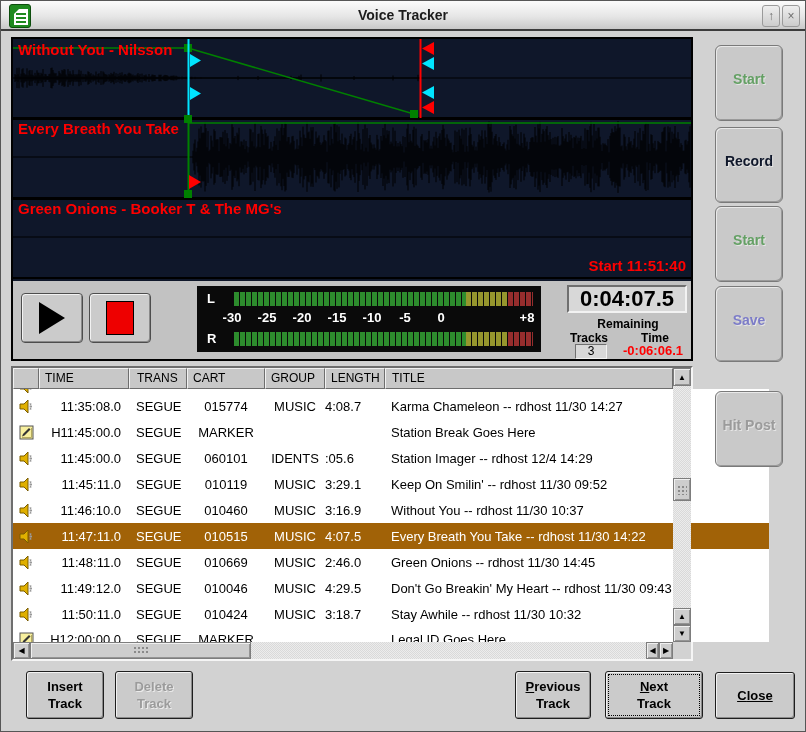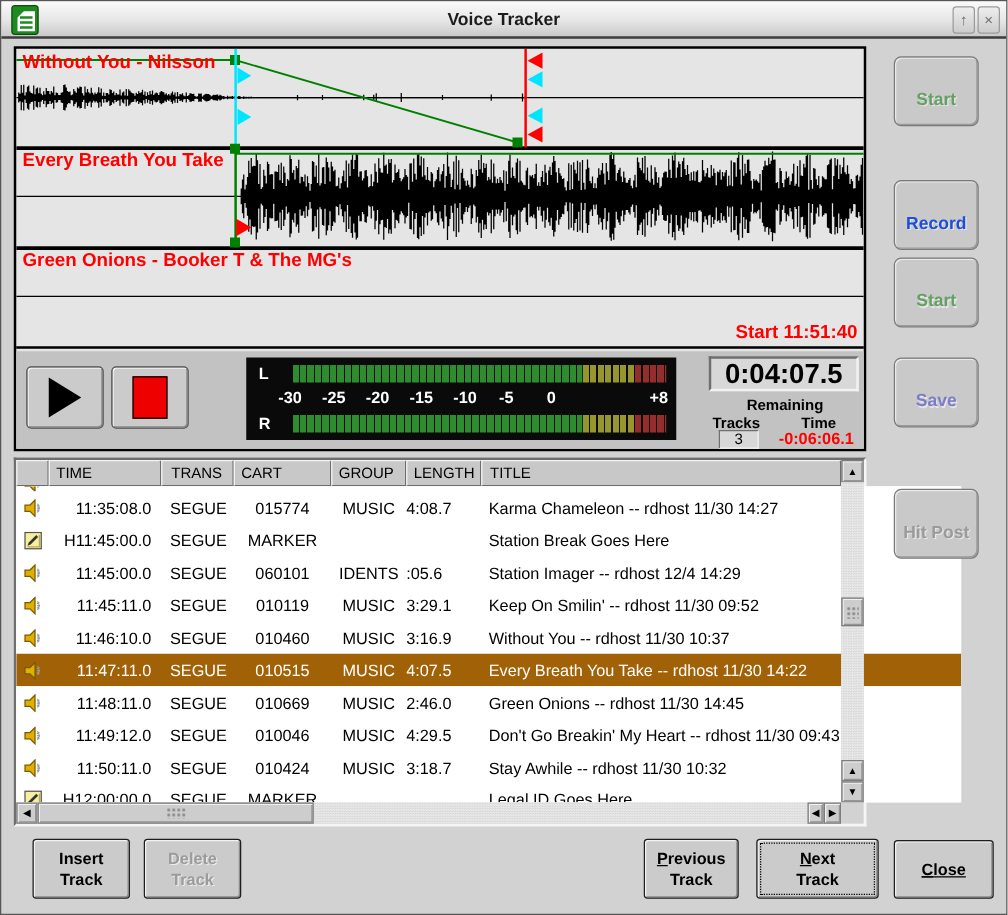--- a/index.html
+++ b/index.html
@@ -15,21 +15,21 @@
   #app-icon { position:absolute; left:8px; top:3px; width:22px; height:24px; background:#1f8a1f; border-radius:3px; border:1px solid #0d4d0d; }
   #app-icon .paper { position:absolute; left:4px; top:4px; width:14px; height:16px; background:#fff; }
   #app-icon .bar { position:absolute; left:6px; width:10px; height:2px; background:#1f8a1f; }
   #app-icon .tri { position:absolute; left:2px; top:2px; width:0; height:0;
     border-top:9px solid #1f8a1f; border-right:9px solid transparent; }
   #win-buttons { position:absolute; right:5px; top:4px; display:flex; gap:2px; }
   .winbtn { width:18px; height:22px; background:linear-gradient(#eee,#ccc); border:1px solid #9a9a9a;
     border-radius:3px; color:#6e6e6e; font-size:12px; display:flex; align-items:center; justify-content:center; }
 
   
-  #wave-frame { position:absolute; left:10px; top:36px; width:682px; height:324px; border:2px solid #000; background:#e5e5e5; }
+  #wave-frame { position:absolute; left:10px; top:36px; width:682px; height:324px; border:2px solid #000; background:#0f172a; }
   #wave-area { position:absolute; left:0; top:0; width:678px; height:240px; border-bottom:2px solid #000; }
   #wave-svg { position:absolute; left:0; top:0; }
   .track-title { position:absolute; left:5px; font-size:15px; font-weight:bold; white-space:nowrap; }
   #t1-title { top:2px; } #t2-title { top:81px; } #t3-title { top:161px; }
   #start-label { position:absolute; right:5px; top:218px; font-size:15px; font-weight:bold; }
   #talk-label  { position:absolute; left:553px; top:300px; font-size:14px; font-weight:bold; }
 
   
   #transport { position:absolute; left:0; top:242px; width:678px; height:78px; background:#c2c2c2; }
   .tbtn { position:absolute; top:12px; width:62px; height:50px; background:#cbcbcb; border:1px solid #4d4d4d;
@@ -103,21 +103,21 @@
   #hs-thumb { position:absolute; left:17px; top:0; width:221px; height:17px; background:#cdcdcd; border:1px solid #7d7d7d;
     box-shadow:inset 1px 1px 0 #f0f0f0, inset -1px -1px 0 #949494; display:flex; align-items:center; justify-content:center; }
   .grip { width:16px; height:9px; background-image:radial-gradient(#8a8a8a 1px, transparent 1.3px); background-size:4px 4px; }
   #vs-thumb { display:flex; align-items:center; justify-content:center; }
   #vs-thumb .grip { width:10px; height:10px; }
   #hs-left2 { position:absolute; left:633px; top:0; width:13px; height:17px; }
   #hs-right2 { position:absolute; left:646px; top:0; width:14px; height:17px; }
   #scroll-corner { position:absolute; right:0; bottom:0; width:18px; height:17px; background:#d2d2d2; }
 
   
-  .sidebtn { position:absolute; left:714px; width:68px; height:56px; background:#c9c9c9;
+  .sidebtn { position:absolute; left:714px; width:68px; height:76px; background:#c9c9c9;
     border:1px solid #7a7a7a; border-radius:6px;
     box-shadow:inset 1px 1px 0 #e9e9e9, inset -1px -1px 0 #9a9a9a;
     font-size:14px; font-weight:bold; text-align:center; line-height:66px;
     text-shadow:1px 1px 0 #e6e6e6; }
   
   .botbtn { position:absolute; top:670px; height:48px; background:#cbcbcb; border:1px solid #1e1e1e; border-radius:3px;
     box-shadow:inset 1px 1px 0 #f2f2f2, inset -1px -1px 0 #8a8a8a;
     font-size:13px; font-weight:bold; color:#000; text-align:center;
     display:flex; flex-direction:column; justify-content:center; line-height:17px; }
   .botbtn.disabled { color:#9b9b9b; text-shadow:1px 1px 0 #ececec; }
@@ -415,21 +415,21 @@
       <div id="hs-thumb">
           <div class="grip"></div>
         </div>
       <div class="sbtn" id="hs-left2">◀</div>
       <div class="sbtn" id="hs-right2">▶</div>
     </div>
     <div id="scroll-corner"></div>
   </div>
 
   <div class="sidebtn" style="top: 44px; color: rgb(100, 160, 100);">Start</div>
-  <div class="sidebtn" style="top: 143px; color: #1d4ed8;">Record</div>
+  <div class="sidebtn" style="top: 126px; color: #0f172a;">Record</div>
   <div class="sidebtn" style="top: 205px; color: rgb(100, 160, 100);">Start</div>
   <div class="sidebtn" style="top: 390px; color: rgb(155, 155, 155);">Hit Post</div>
   <div class="sidebtn" style="top: 285px; color: rgb(124, 124, 200);">Save</div>
 
   <div class="botbtn" id="insert-btn">
     <span><span class="u"></span><span>Insert</span></span>
     <span>Track</span>
   </div>
   <div class="botbtn disabled" id="delete-btn">
     <span><span class="u"></span><span>Delete</span></span>

